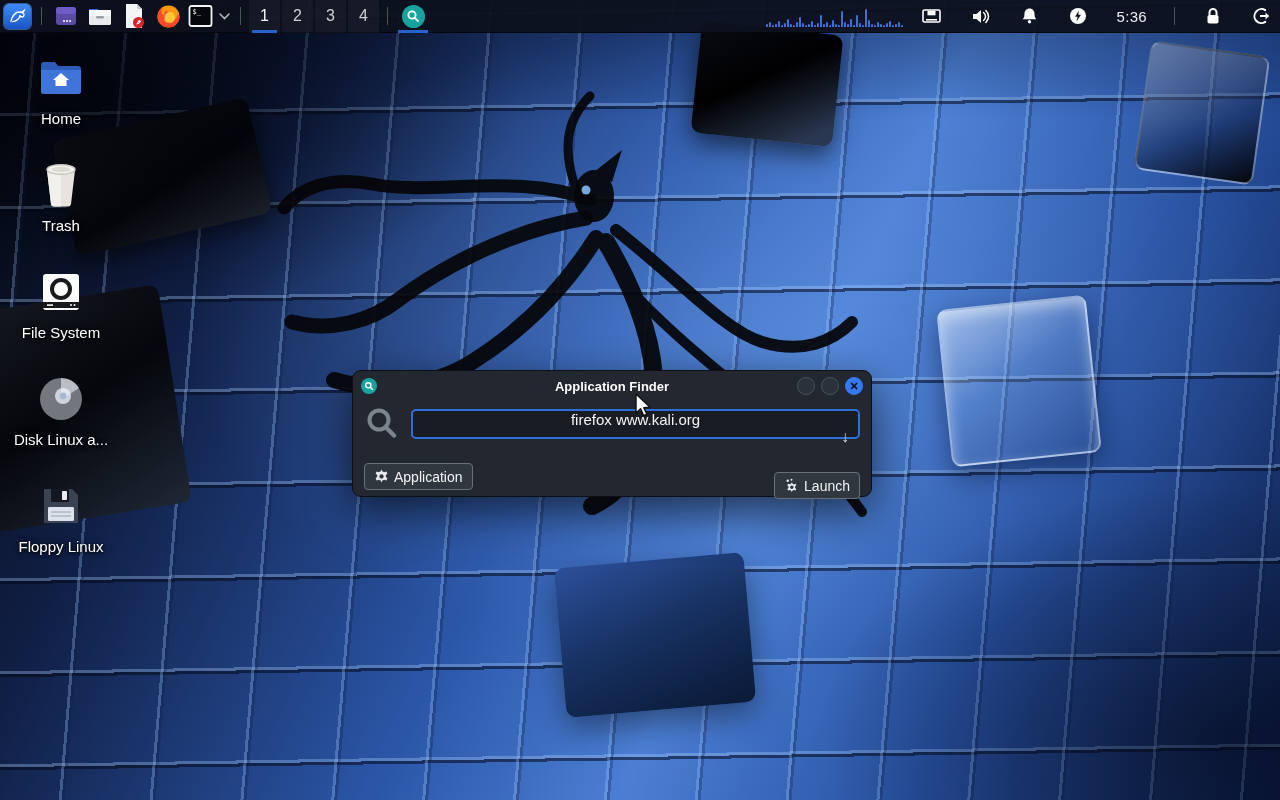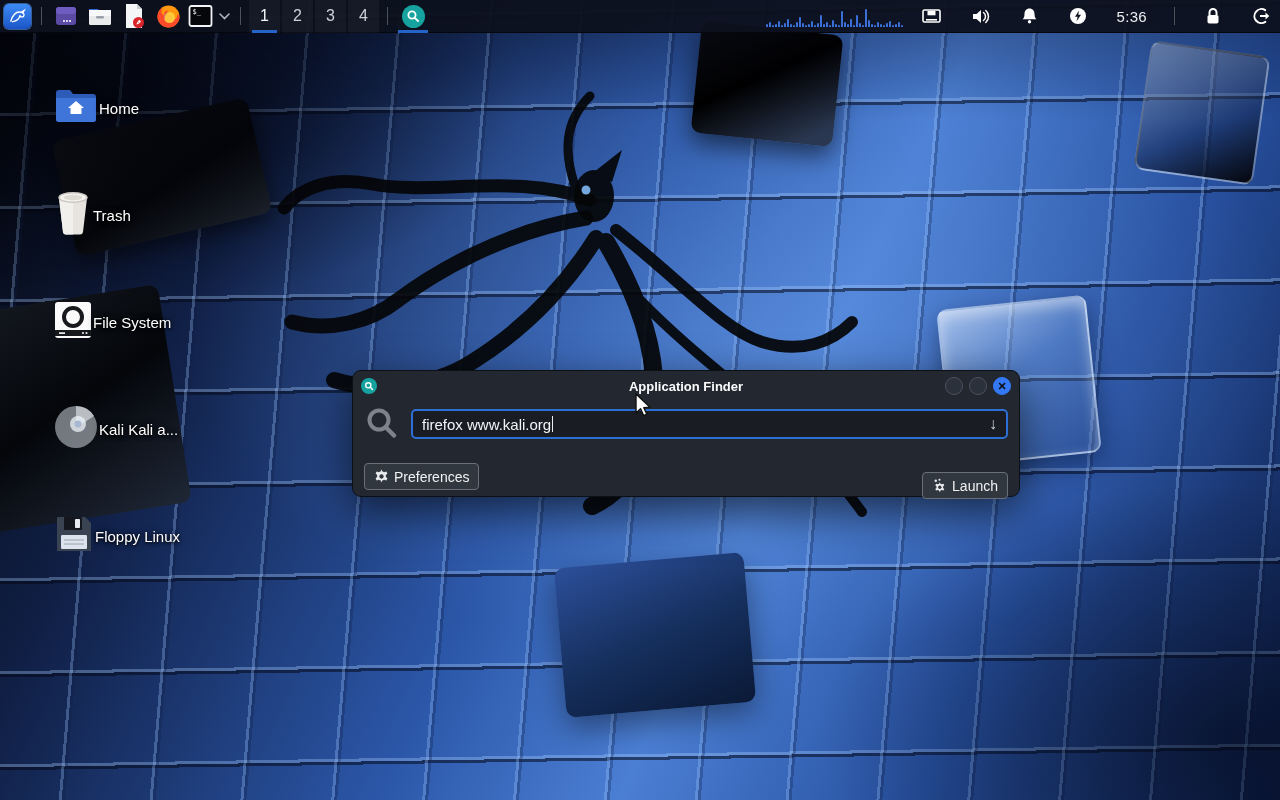--- a/index.html
+++ b/index.html
@@ -57,27 +57,27 @@
     display:flex; align-items:center; justify-content:center; }
   .spacer { flex:1 1 auto; }
   .netload { display:flex; align-items:flex-end; gap:1px; height:22px; margin-right:10px; }
   .netload .bar { width:2px; background:var(--netload,#3a6fd8); border-radius:1px 1px 0 0; }
   .tray { display:flex; align-items:center; gap:12px; }
   .tray .p-btn { width:37px; }
   .clock { font-size:15px; color:#eceef1; padding:0 8px; letter-spacing:.3px; }
 
   
   .desk { position:absolute; left:13px; top:52px; width:96px; z-index:10; }
-  .desk-item { width:96px; height:107px; display:flex; flex-direction:row; align-items:center;margin-left:40px; }
+  .desk-item { width:96px; height:107px; display:flex; flex-direction:column; align-items:center; }
   .desk-item .di-icon { height:52px; display:flex; align-items:center; justify-content:center; }
   .desk-item .di-label { margin-top:6px; font-size:15px; color:#fff; text-shadow:0 1px 3px #000, 0 0 6px rgba(0,0,0,.8);
     white-space:nowrap; }
 
   
-  .dialog { position:absolute; left:352px; top:370px; width:668px; height:127px; z-index:60;
+  .dialog { position:absolute; left:352px; top:370px; width:520px; height:127px; z-index:60;
     background:#232830; border:1px solid #0c0f14; border-radius:9px;
     box-shadow:0 14px 44px rgba(0,0,0,.62); }
   .titlebar { height:30px; display:flex; align-items:center; padding:0 8px; position:relative; }
   .titlebar .title { position:absolute; left:0; right:0; text-align:center; font-size:13px; font-weight:bold; color:#fbfbfc; }
   .tb-icon { width:16px; height:16px; border-radius:50%; background:var(--finder,#16a3a0);
     display:flex; align-items:center; justify-content:center; z-index:1; }
   .winbtns { margin-left:auto; display:flex; align-items:center; gap:6px; z-index:1; }
   .wbtn { width:18px; height:18px; border-radius:50%; background:#2b313b; border:1px solid #4a525e; }
   .wbtn.close { background:var(--close,#3478f6); border-color:var(--close,#3478f6);
     color:#0b0e13; font-size:11px; font-weight:bold; display:flex; align-items:center; justify-content:center; line-height:1; }
@@ -355,21 +355,21 @@
 
   <div class="desk-item">
     <span class="di-icon">
       <svg width="46" height="46" viewBox="0 0 46 46">
         <circle cx="23" cy="23" r="21" fill="#dfe7f0" opacity="0.5"></circle>
         <path d="M23,2 a21,21 0 0,1 18,10 l-12,8 a7,7 0 0,0 -6,-3 z" fill="#f4f8fc" opacity="0.55"></path>
         <circle cx="25" cy="20" r="8" fill="#eef3f9" opacity="0.75"></circle>
         <circle cx="25" cy="20" r="3.4" fill="#9fb4cc" opacity="0.85"></circle>
       </svg>
     </span>
-    <span class="di-label">Kali Kali a...</span>
+    <span class="di-label">Disk Linux a...</span>
   </div>
 
   <div class="desk-item">
     <span class="di-icon">
       <svg width="42" height="42" viewBox="0 0 42 42">
         <path d="M4,4 h28 l6,6 v28 h-34 z" fill="#3a4352"></path>
         <rect x="11" y="4" width="18" height="13" rx="1" fill="#14171d"></rect>
         <rect x="22" y="6" width="5" height="9" rx="0.8" fill="#e8ecf2"></rect>
         <rect x="8" y="22" width="26" height="14" rx="1.2" fill="#dde3ec"></rect>
         <line x1="11" y1="27" x2="31" y2="27" stroke="#aab3c0" stroke-width="1.4"></line>
@@ -396,34 +396,34 @@
     </span>
   </div>
 
   <div class="search-row">
     <span class="big-mag">
       <svg width="34" height="34" viewBox="0 0 34 34">
         <circle cx="14" cy="13" r="9.5" fill="none" stroke="#7d838d" stroke-width="4"></circle>
         <line x1="21" y1="20.5" x2="29" y2="28.5" stroke="#7d838d" stroke-width="4.5" stroke-linecap="round"></line>
       </svg>
     </span>
-    <div class="entry" style="border-color: rgb(45, 111, 212);">
+    <div class="entry" style="border-color: rgb(45, 111, 212); flex-direction: column;">
       <span class="query">firefox www.kali.org</span>
       <span class="caret"></span>
       <span class="drop-arrow">↓</span>
     </div>
   </div>
 
   <div class="btn-row">
     <button class="gtk-btn">
       <svg width="15" height="15" viewBox="0 0 16 16">
         <path d="M8,0.5 l1,2.2 a5.5,5.5 0 0,1 1.8,0.75 l2.3-0.8 l1.2,2.1 l-1.7,1.7 a5.5,5.5 0 0,1 0,1.9 l1.7,1.7 l-1.2,2.1 l-2.3-0.8 a5.5,5.5 0 0,1 -1.8,0.75 l-1,2.2 h-0 l-1-2.2 a5.5,5.5 0 0,1 -1.8,-0.75 l-2.3,0.8 l-1.2,-2.1 l1.7,-1.7 a5.5,5.5 0 0,1 0,-1.9 l-1.7,-1.7 l1.2,-2.1 l2.3,0.8 a5.5,5.5 0 0,1 1.8,-0.75 z" fill="#e9ebee"></path>
         <circle cx="8" cy="8" r="2.3" fill="#31373f"></circle>
       </svg>
-      <span>Preferences</span>
+      <span>Application</span>
     </button>
     <button class="gtk-btn launch">
       <svg width="15" height="15" viewBox="0 0 16 16">
         <circle cx="4" cy="3" r="1.3" fill="#e9ebee"></circle>
         <circle cx="8" cy="1.8" r="1.1" fill="#e9ebee"></circle>
         <path d="M9.5,5.5 l0.8,1.7 a4.2,4.2 0 0,1 1.3,0.55 l1.8-0.6 l0.9,1.6 l-1.3,1.3 a4.2,4.2 0 0,1 0,1.5 l1.3,1.3 l-0.9,1.6 l-1.8-0.6 a4.2,4.2 0 0,1 -1.3,0.55 l-0.8,1.7 l-0.8-1.7 a4.2,4.2 0 0,1 -1.3,-0.55 l-1.8,0.6 l-0.9-1.6 l1.3-1.3 a4.2,4.2 0 0,1 0,-1.5 l-1.3,-1.3 l0.9,-1.6 l1.8,0.6 a4.2,4.2 0 0,1 1.3,-0.55 z" fill="#e9ebee" transform="translate(-1.2,-1)"></path>
         <circle cx="8.3" cy="9.8" r="1.8" fill="#31373f"></circle>
       </svg>
       <span>Launch</span>
     </button>

